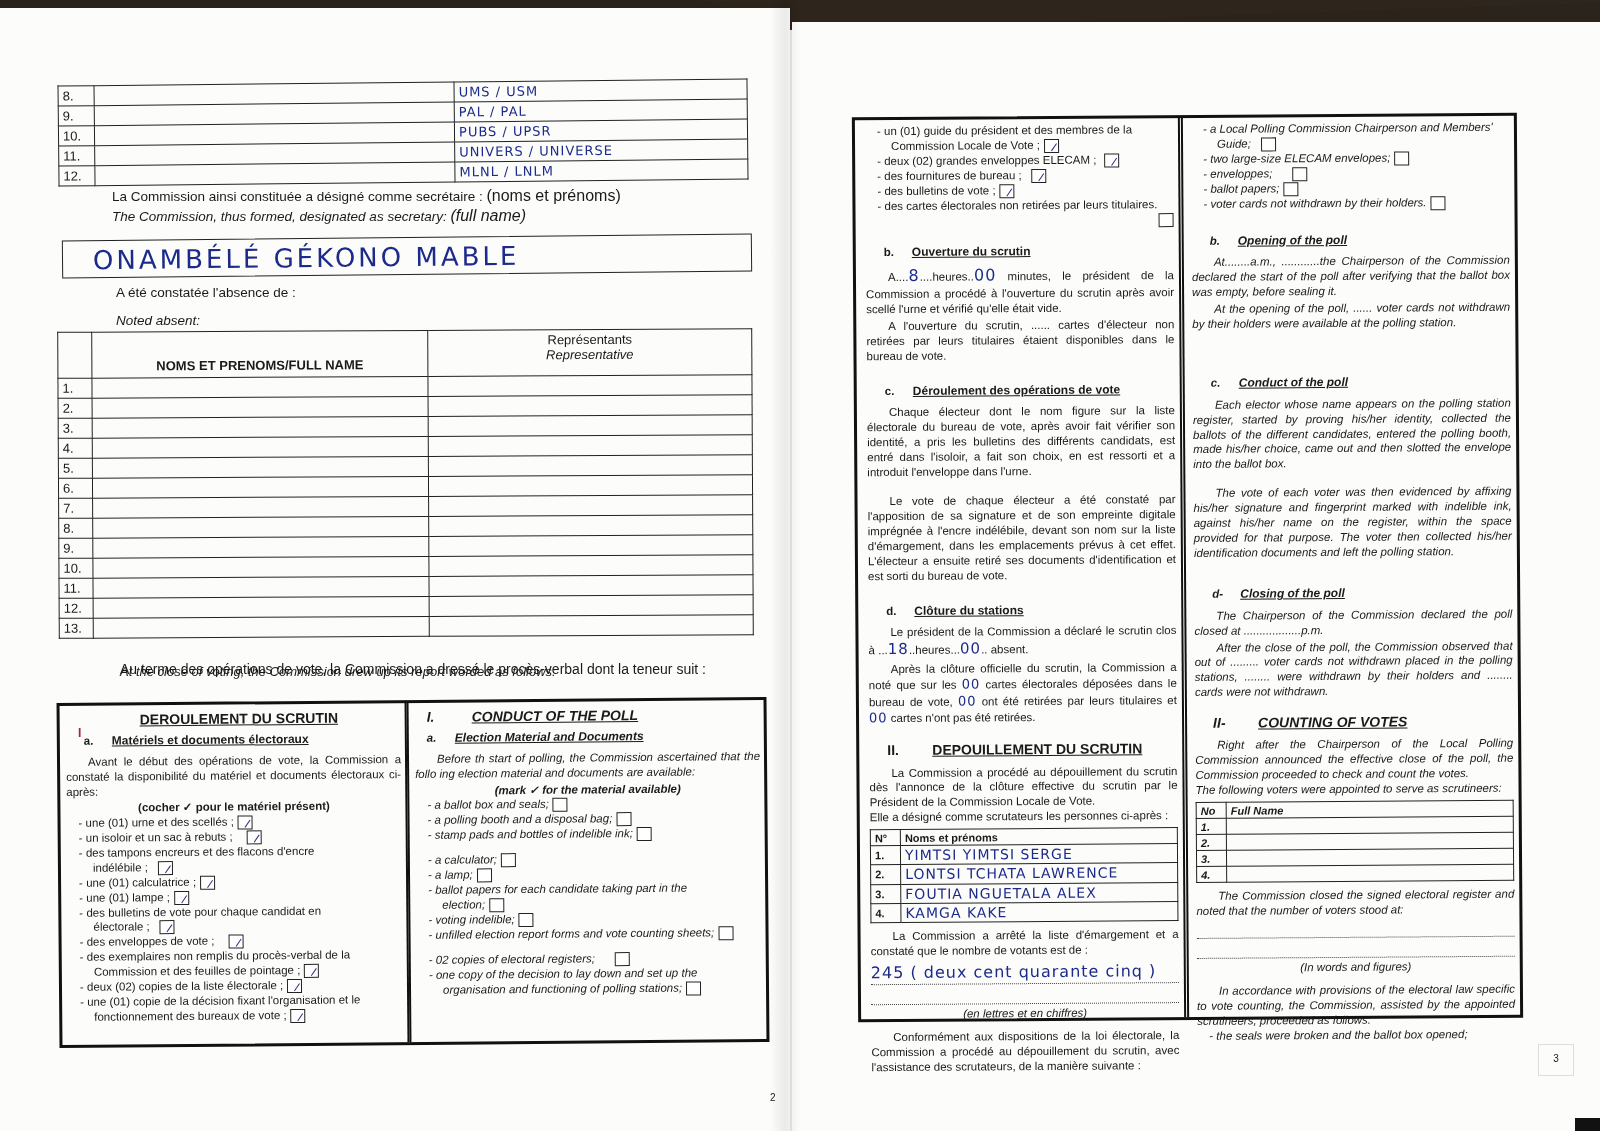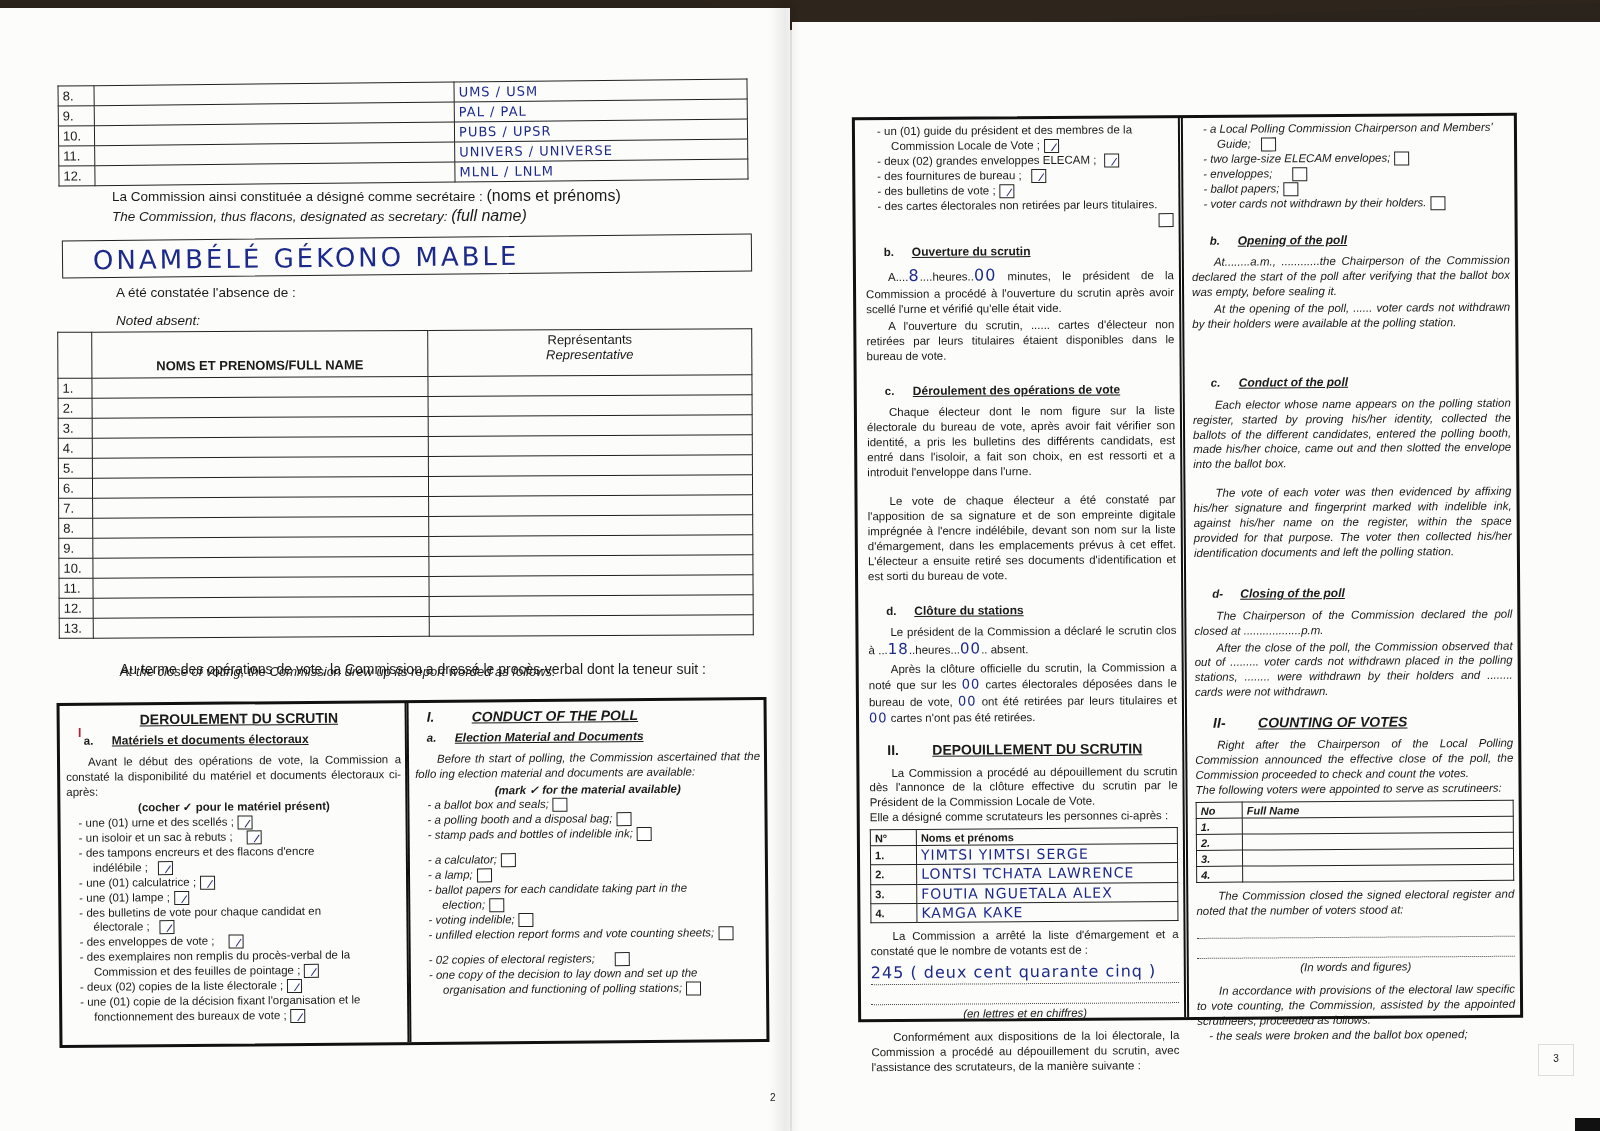--- a/index.html
+++ b/index.html
@@ -57,21 +57,21 @@
   .cb.checked::after { content: ""; position: absolute; left: 3px; top: 1px; width: 6px; height: 9px; border-right: 1.5px solid #2a2f7a; transform: rotate(35deg); }
 
   .right-frame { position: absolute; left: 855px; top: 115px; width: 665px; height: 905px; border: 3px solid #111; transform: rotate(-0.4deg); }
   .right-col { position: absolute; top: 4px; font-size: 11.5px; line-height: 1.3; }
   .right-col.fr { left: 10px; width: 308px; }
   .right-col.en { left: 336px; width: 318px; font-style: italic; }
   .right-divider { position: absolute; left: 323px; top: 0; width: 5px; height: 100%; border-left: 2px solid #111; border-right: 2px solid #111; }
 
   .scrut-table { width: 100%; border-collapse: collapse; margin-top: 4px; }
   .scrut-table td { border: 1.3px solid #222; height: 16px; font-size: 11px; padding: 0 4px; }
-  .scrut-table td.n { width: 46px; font-weight: bold; }
+  .scrut-table td.n { width: 30px; font-weight: bold; }
   .scrut-table .hand { font-size: 14px; }
   .dotline { border-bottom: 1px dotted #444; height: 16px; margin-top: 4px; }
 
   .page-num { position: absolute; font-size: 10px; }
   .page-num-box { position: absolute; left: 1538px; top: 1044px; width: 36px; height: 32px; border: 1px solid #ddd; text-align: center; font-size: 10px; padding-top: 8px; }
   .corner-mark { position: absolute; left: 1575px; top: 1118px; width: 25px; height: 13px; background: #111; }
   .stamp { position: absolute; left: 78px; top: 726px; color: #b0203a; font-size: 12px; font-weight: bold; }
 </style>
 </head>
 <body>
@@ -109,21 +109,21 @@
         <td class="hand">MLNL / LNLM</td>
       </tr>
 </tbody>
   </table>
 
 <div class="txt" style="left:112px; top:186px;">
   <span>La Commission ainsi constituée a désigné comme secrétaire :</span>
   <span class="sm">(noms et prénoms)</span>
 </div>
 <div class="txt it" style="left:112px; top:206px;">
-  <span>The Commission, thus flacons, designated as secretary:</span>
+  <span>The Commission, thus formed, designated as secretary:</span>
   <span class="sm">(full name)</span>
 </div>
 <div class="secretary-box">
   <span class="hand hand-lg">ONAMBÉLÉ GÉKONO MABLE</span>
 </div>
 
 <div class="txt" style="left:116px; top:284px;">A été constatée l'absence de :</div>
 <div class="txt it" style="left:116px; top:312px;">Noted absent:</div>
 
 <table class="absent-table">

